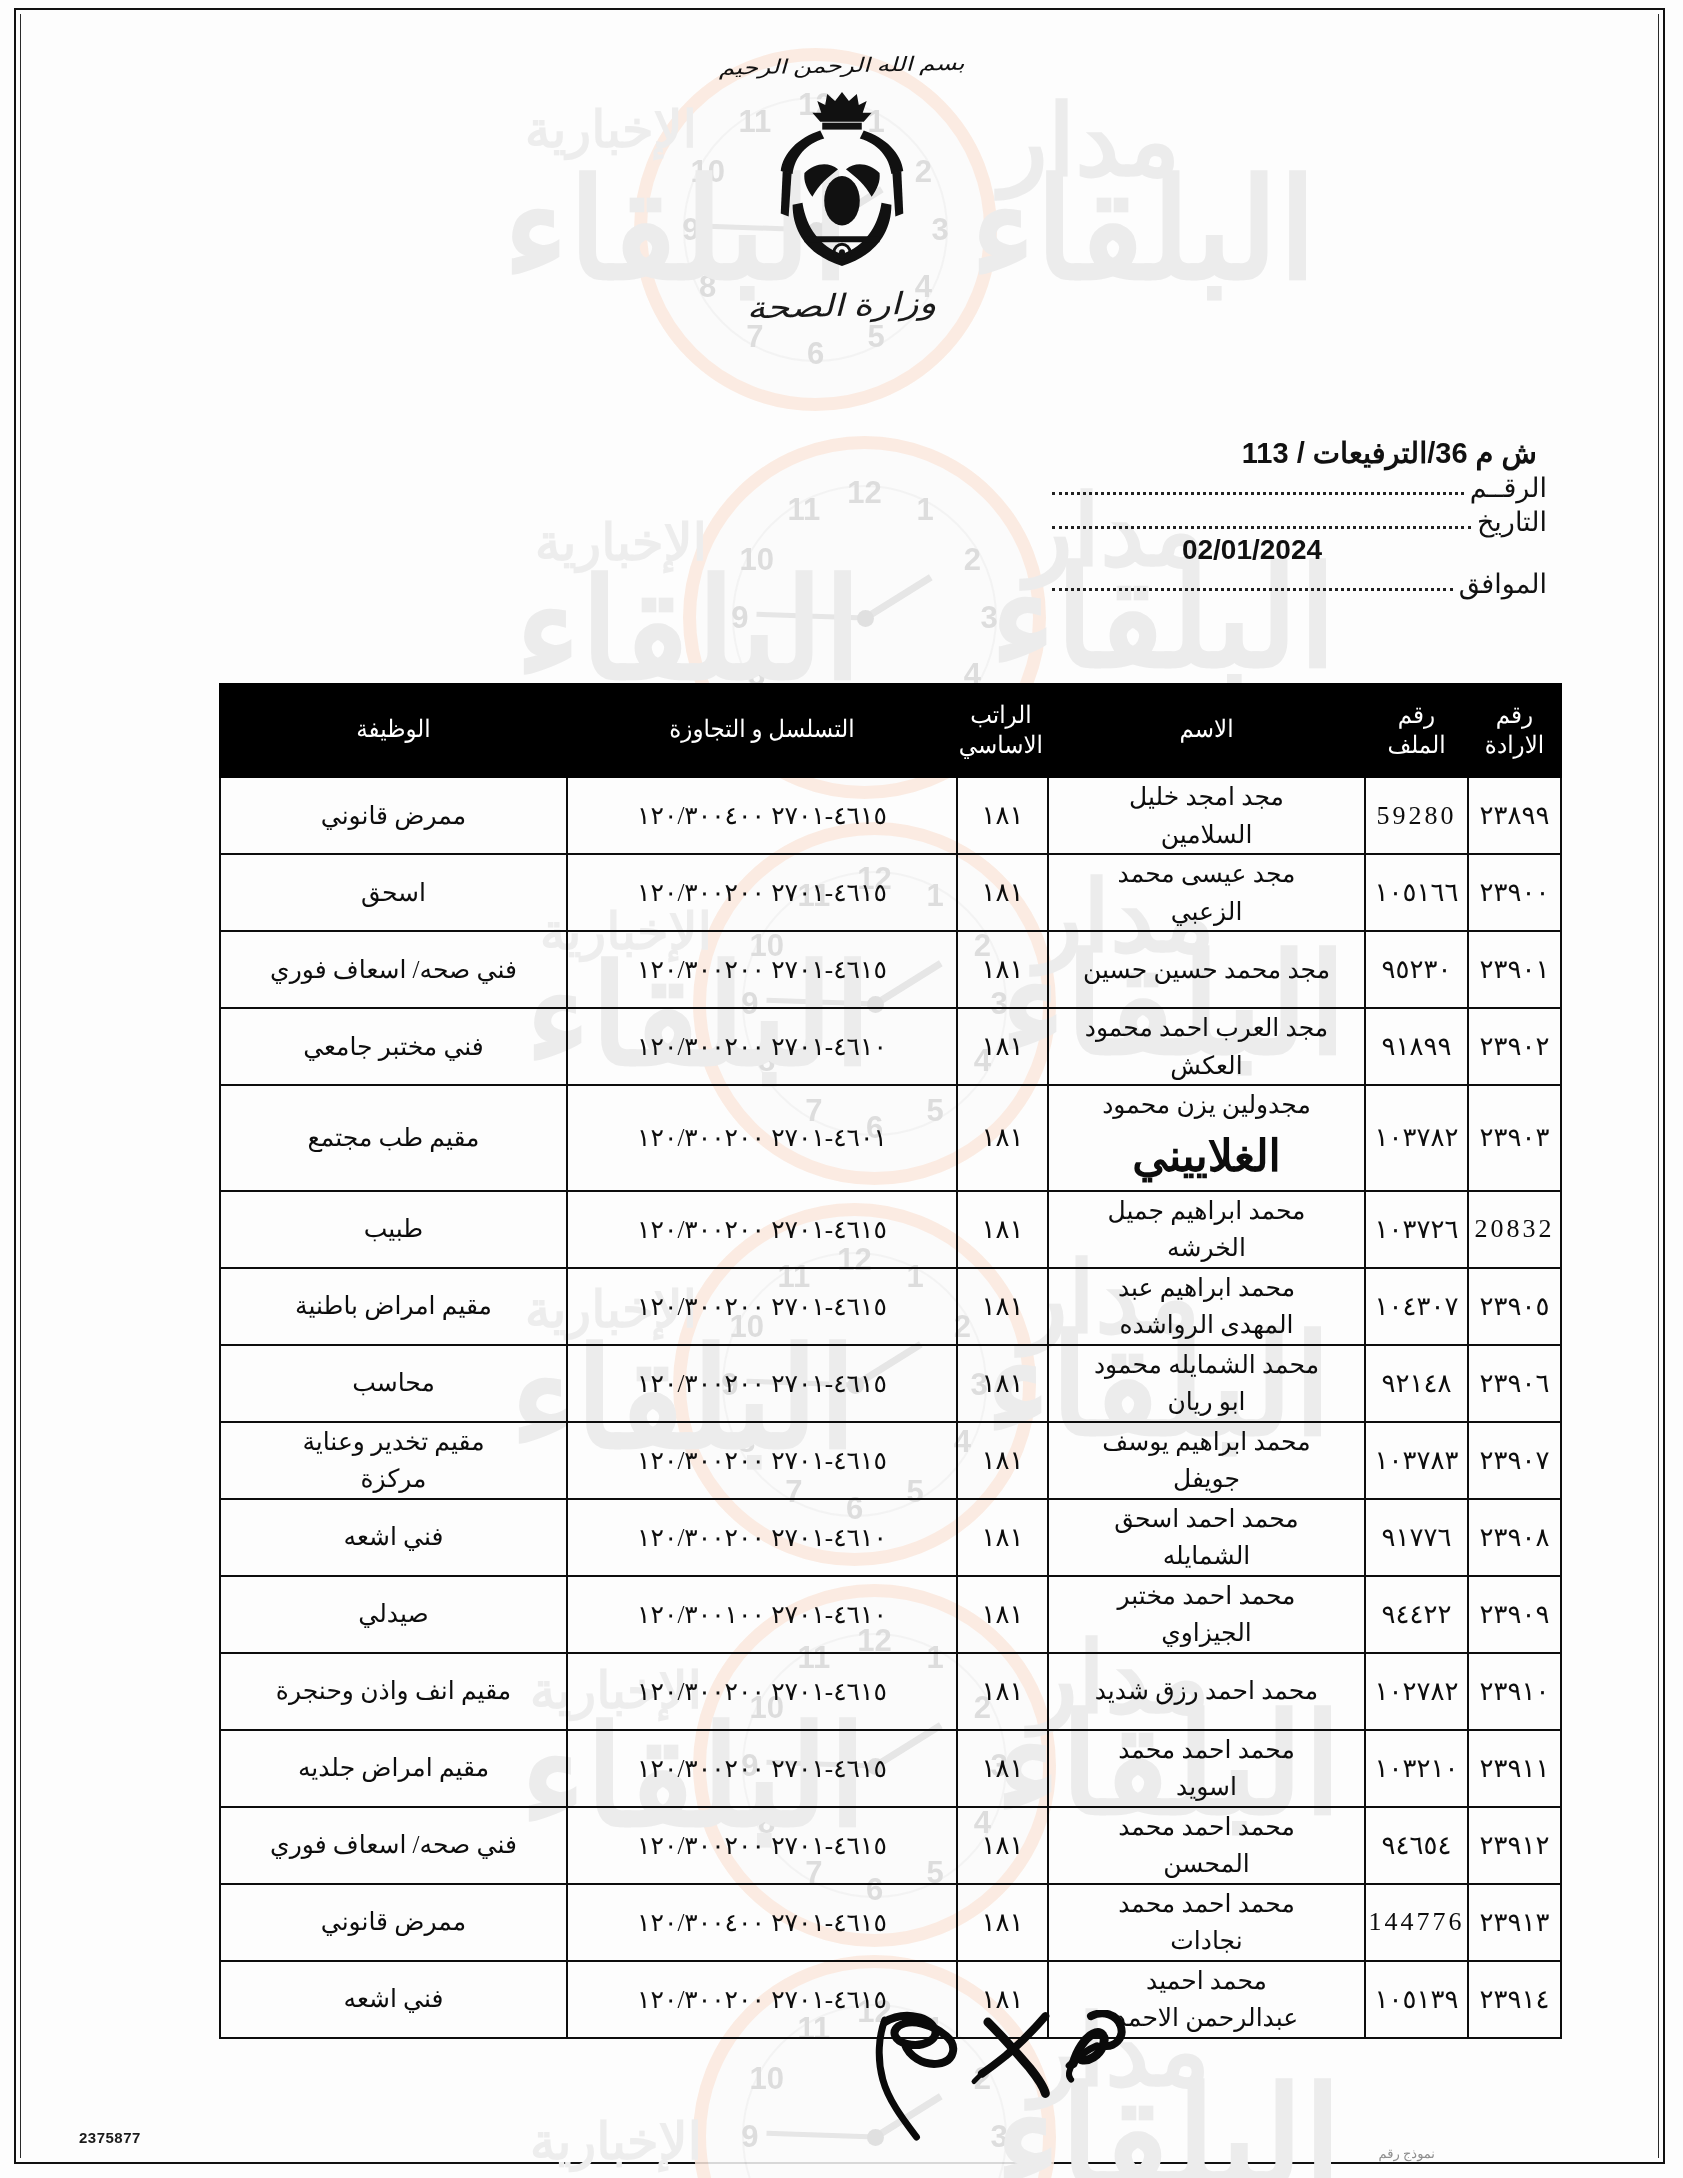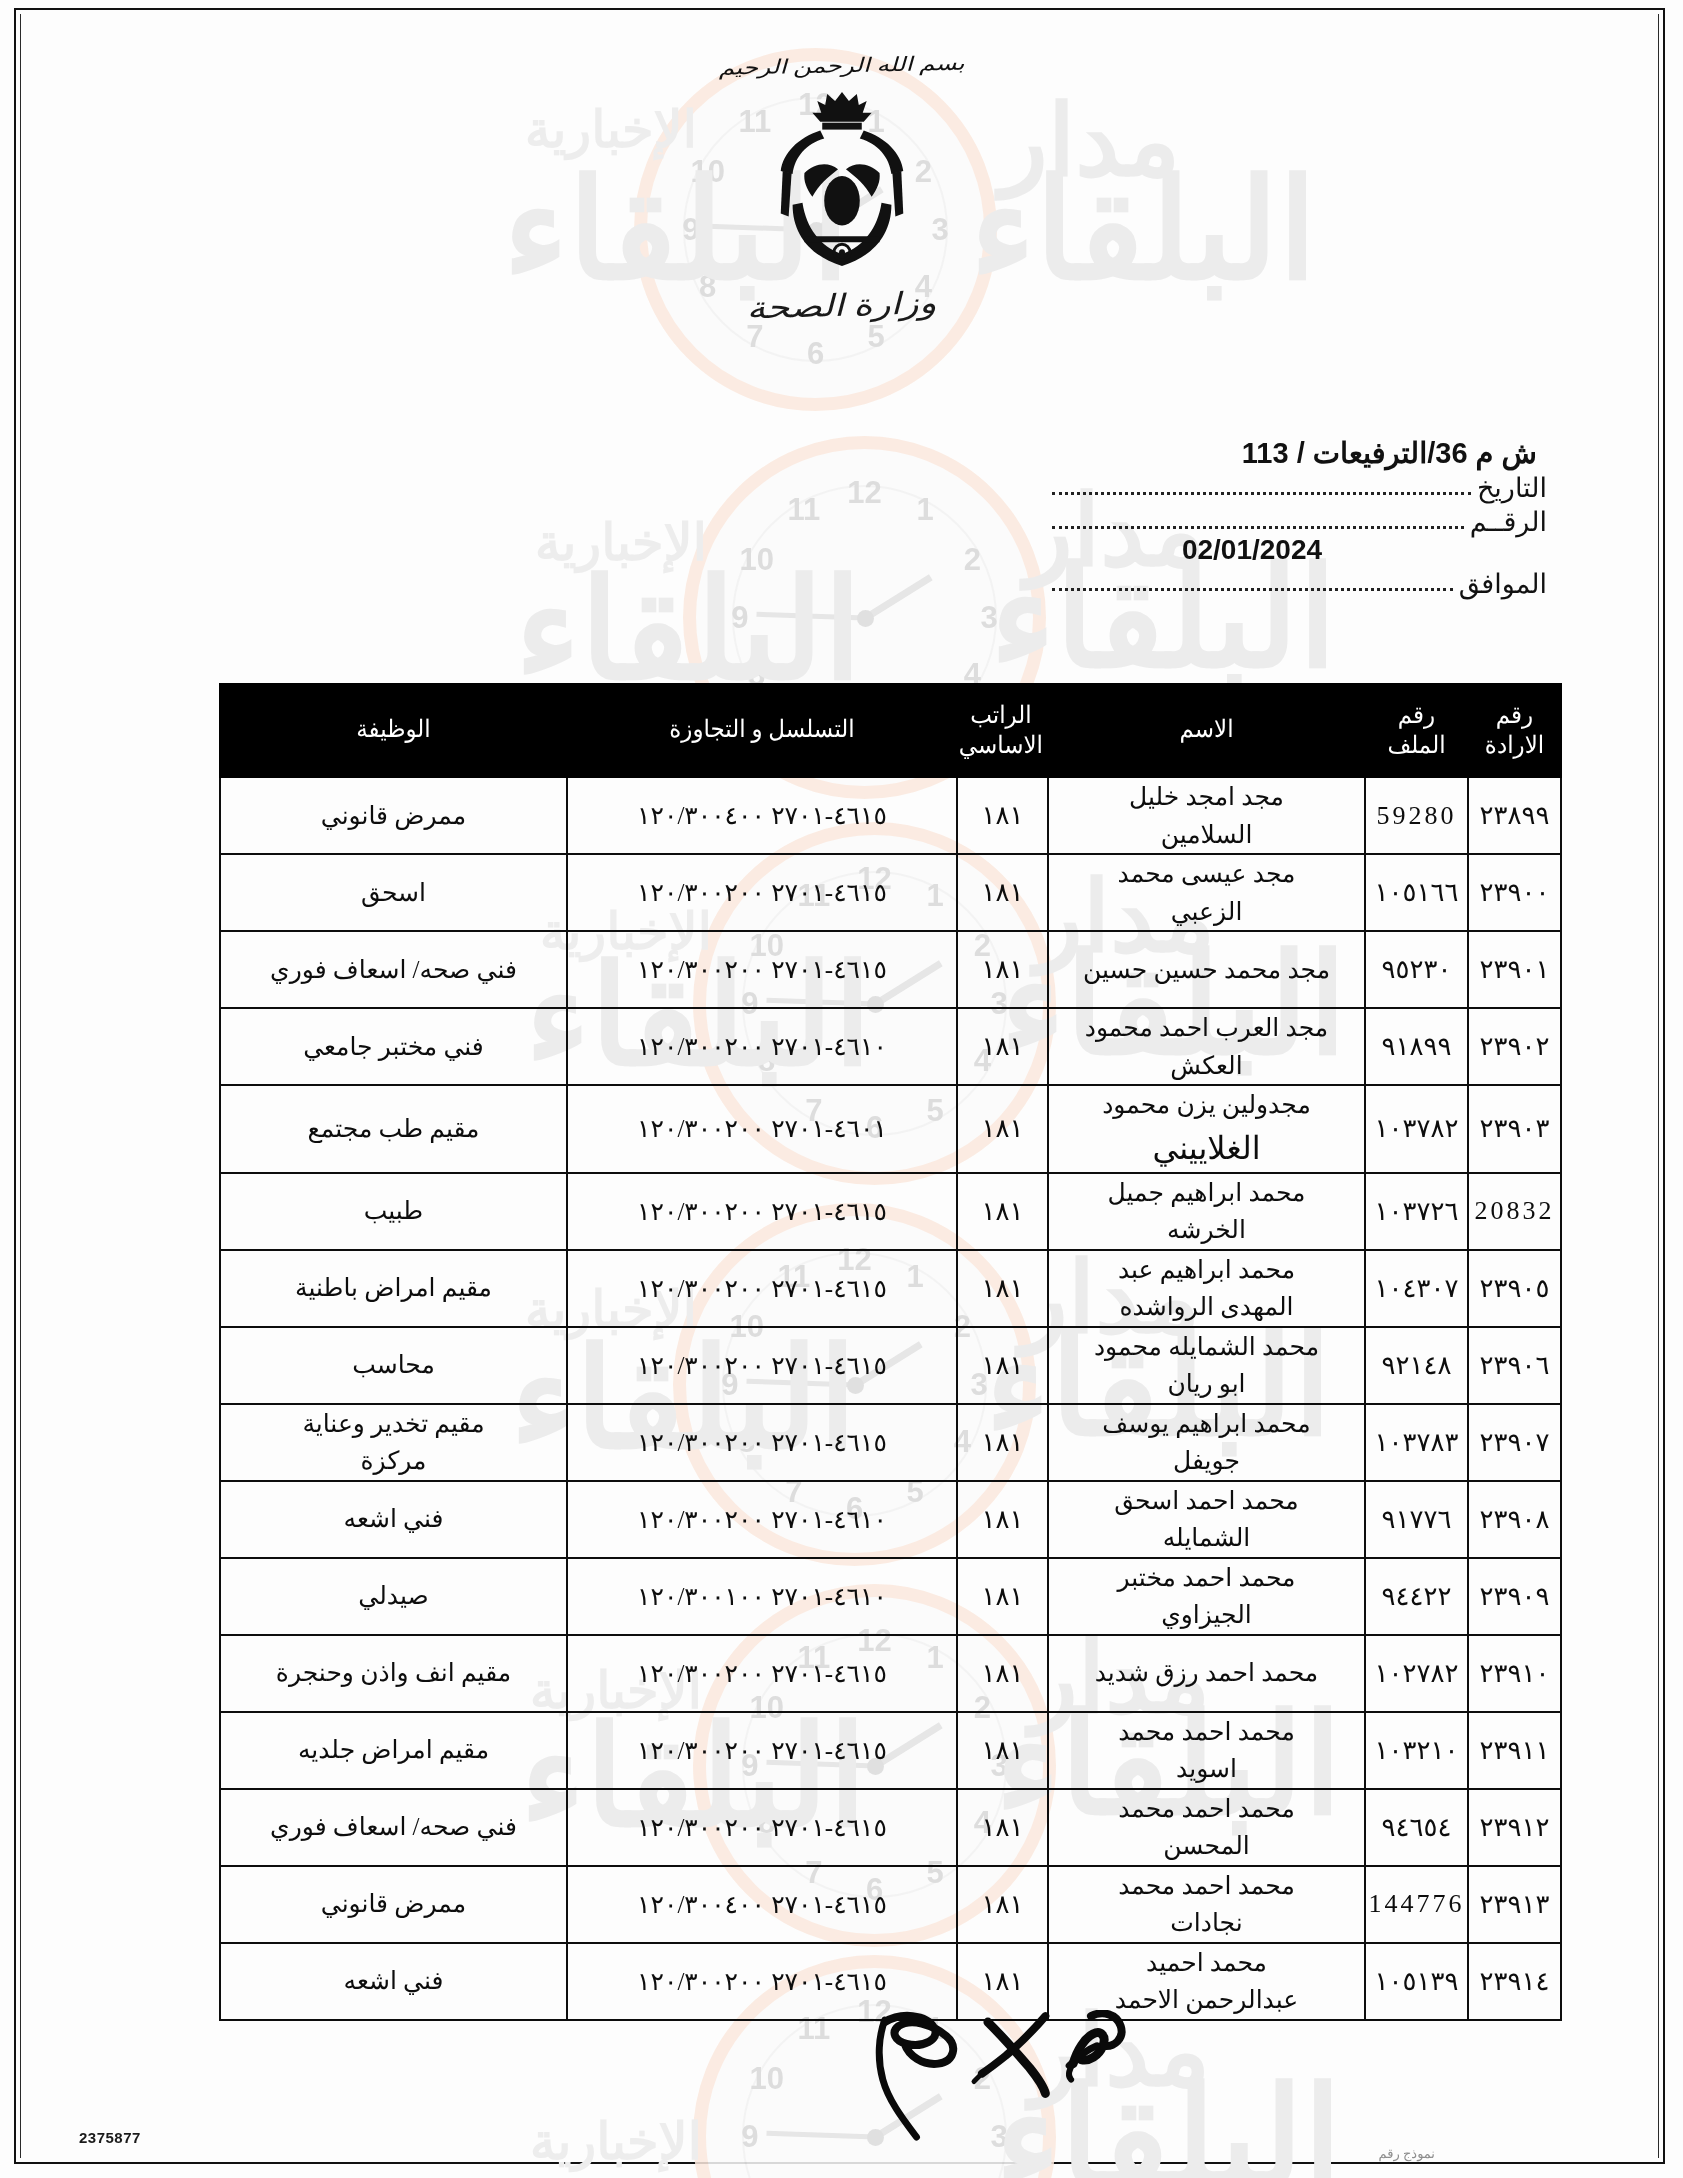--- a/index.html
+++ b/index.html
@@ -234,22 +234,22 @@
     text-align: center;
     font-size: 25px;
     letter-spacing: 2px;
     line-height: 1.5;
     color: #0d0d0d;
     padding: 8px 10px;
     font-family: "Liberation Serif", serif;
   }
   tr.row { height: 77px; }
   td .emph {
-    font-size: 32px;
-    font-weight: normal;
+    font-size: 44px;
+    font-weight: bold;
     letter-spacing: 1px;
     display: block;
   }
   td .ln { display: block; }
 
   
   .sig {
     position: absolute;
     top: 2010px;
     right: 485px;
@@ -450,25 +450,25 @@
           <circle cx="84" cy="168" r="8" fill="none" stroke="#111" stroke-width="3"></circle>
           <circle cx="84" cy="168" r="3" fill="#111"></circle>
         </svg>
       </div>
       <div class="ministry">وزارة الصحة</div>
     </div>
 
     <div class="ref-block">
       <div class="ref-number-value">ش م 36/الترفيعات / 113</div>
       <div class="ref-row">
-        <span class="ref-label">التاريخ</span>
+        <span class="ref-label">الرقــم</span>
         <span class="ref-dots"></span>
       </div>
       <div class="ref-row">
-        <span class="ref-label">الرقــم</span>
+        <span class="ref-label">التاريخ</span>
         <span class="ref-dots"></span>
       </div>
       <div class="ref-date-value">02/01/2024</div>
       <div class="ref-row">
         <span class="ref-label">الموافق</span>
         <span class="ref-dots"></span>
       </div>
     </div>
 
     <div class="tbl-wrap">

